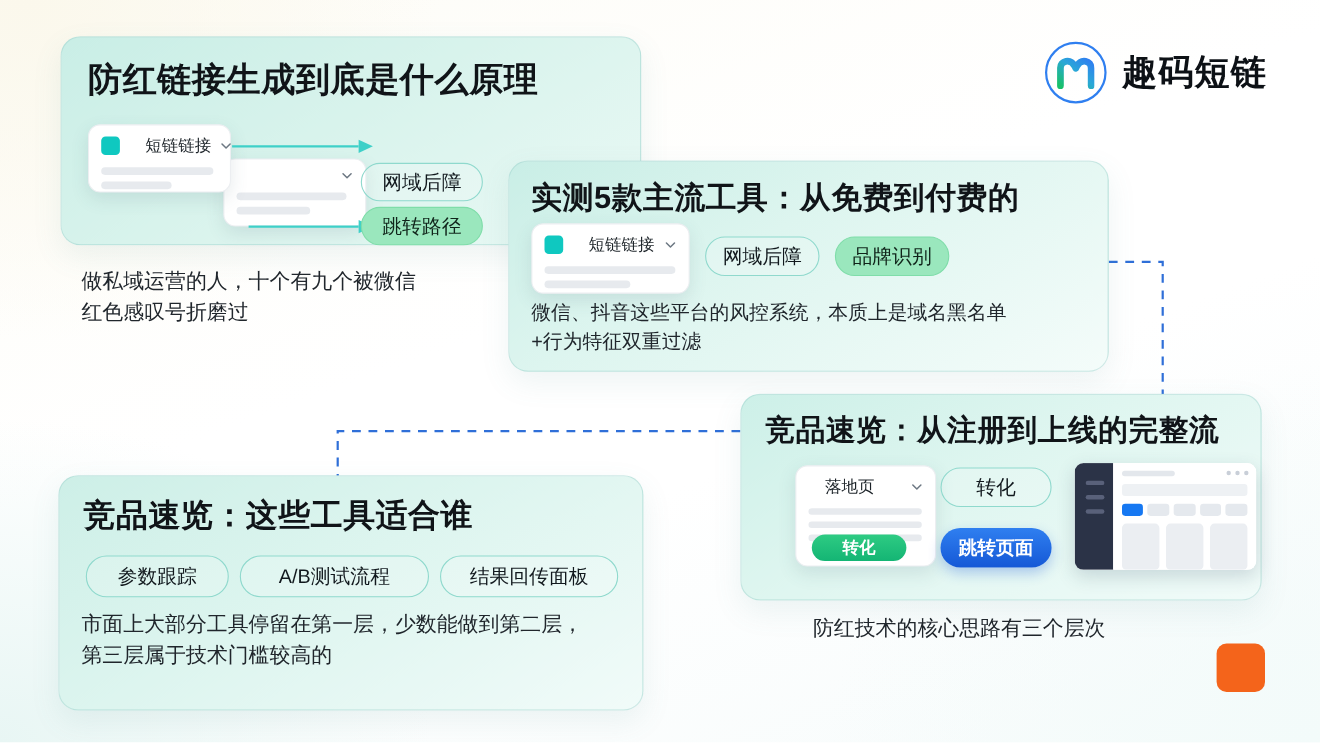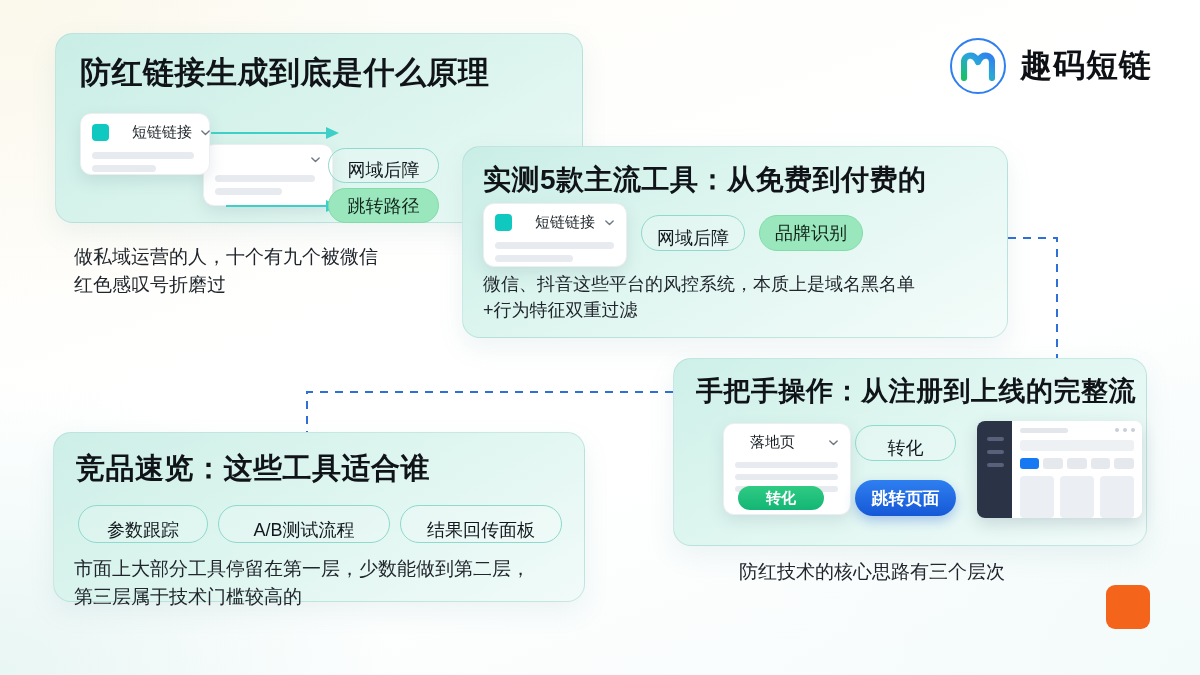--- a/index.html
+++ b/index.html
@@ -53,21 +53,21 @@
   
   #card3{
     left:673px;top:358px;width:474px;height:188px;
     background:linear-gradient(150deg,#cdf0e8 0%,#dff6f0 45%,#f1fbf9 100%);
   }
   #card3 .card-title{left:22px;top:14px;position:absolute;font-size:27px;}
   #cap3{position:absolute;left:739px;top:558px;font-size:19px;}
 
   
   #card4{
-    left:53px;top:432px;width:532px;height:170px;
+    left:53px;top:432px;width:532px;height:214px;
     background:linear-gradient(150deg,#cdefe7 0%,#ddf5ef 45%,#f1fbf9 100%);
   }
   #card4 .card-title{left:22px;top:16px;position:absolute;font-size:29px;}
   #cap4{position:absolute;left:74px;top:555px;font-size:19px;}
 
   
   .widget{
     position:absolute;background:#ffffff;border-radius:11px;
     border:1px solid #eceef1;box-shadow:0 6px 16px rgba(60,90,110,.13);
     box-sizing:border-box;
@@ -76,21 +76,21 @@
   .sq{width:17px;height:17px;border-radius:4px;background:#0fc8c0;flex:none;}
   .w-label{font-size:15px;color:#1b2227;white-space:nowrap;margin-left:15px;}
   .chev{margin-left:auto;width:11px;height:11px;flex:none;}
   .bar{height:7px;border-radius:4px;background:#e7eaee;margin:6px 11px 0 11px;}
 
   
   .pill{
     position:absolute;display:flex;align-items:center;justify-content:center;
     border-radius:999px;font-size:18px;white-space:nowrap;box-sizing:border-box;
   }
-  .pill-outline{border:1.6px solid #8fd9cd;color:#11181d;background:rgba(255,255,255,.18);align-items:flex-end;}
+  .pill-outline{border:1.6px solid #8fd9cd;color:#11181d;background:rgba(255,255,255,.18);}
   .pill-solid{background:#9ae7bd;color:#10241a;border:1.6px solid #7fdda9;}
   .pill-green{background:linear-gradient(180deg,#2ecb83 0%,#14b574 100%);color:#fff;border:none;font-weight:bold;}
   .pill-blue{background:linear-gradient(180deg,#2f7ff0 0%,#1558d6 100%);color:#fff;border:none;font-weight:bold;
              box-shadow:0 5px 12px rgba(24,86,214,.30);align-items:center;}
 
   
   .mock{position:absolute;background:#ffffff;border-radius:8px;overflow:hidden;
         box-shadow:0 6px 16px rgba(45,70,95,.18);display:flex;}
   .mock-side{width:21%;background:#2b3347;padding-top:16px;}
   .mock-side i{display:block;height:4px;border-radius:2px;background:#59617a;margin:0 8px 9px 10px;}
@@ -192,21 +192,21 @@
     </div>
     <div class="pill pill-solid" style="left:296px;top:68px;width:104px;height:36px;">
       <span>品牌识别</span>
     </div>
 
     <div class="caption" id="cap2">微信、抖音这些平台的风控系统，本质上是域名黑名单
 +行为特征双重过滤</div>
   </div>
 
   <div class="card" id="card3">
-    <div class="card-title">手把手操作：从注册到上线的完整流</div>
+    <div class="card-title">竞品速览：从注册到上线的完整流</div>
 
     <div class="widget" style="left:49px;top:64px;width:128px;height:92px;">
       <div class="w-row">
         <span class="w-label">落地页</span>
         <svg class="chev" viewBox="0 0 12 12">
           <path d="M2 4.3 L6 8.3 L10 4.3" fill="none" stroke="#6d7883" stroke-width="1.5" stroke-linecap="round" stroke-linejoin="round"></path>
         </svg>
       </div>
       <div class="bar" style="width:82%;height:6px;"></div>
       <div class="bar" style="width:82%;height:6px;"></div>

